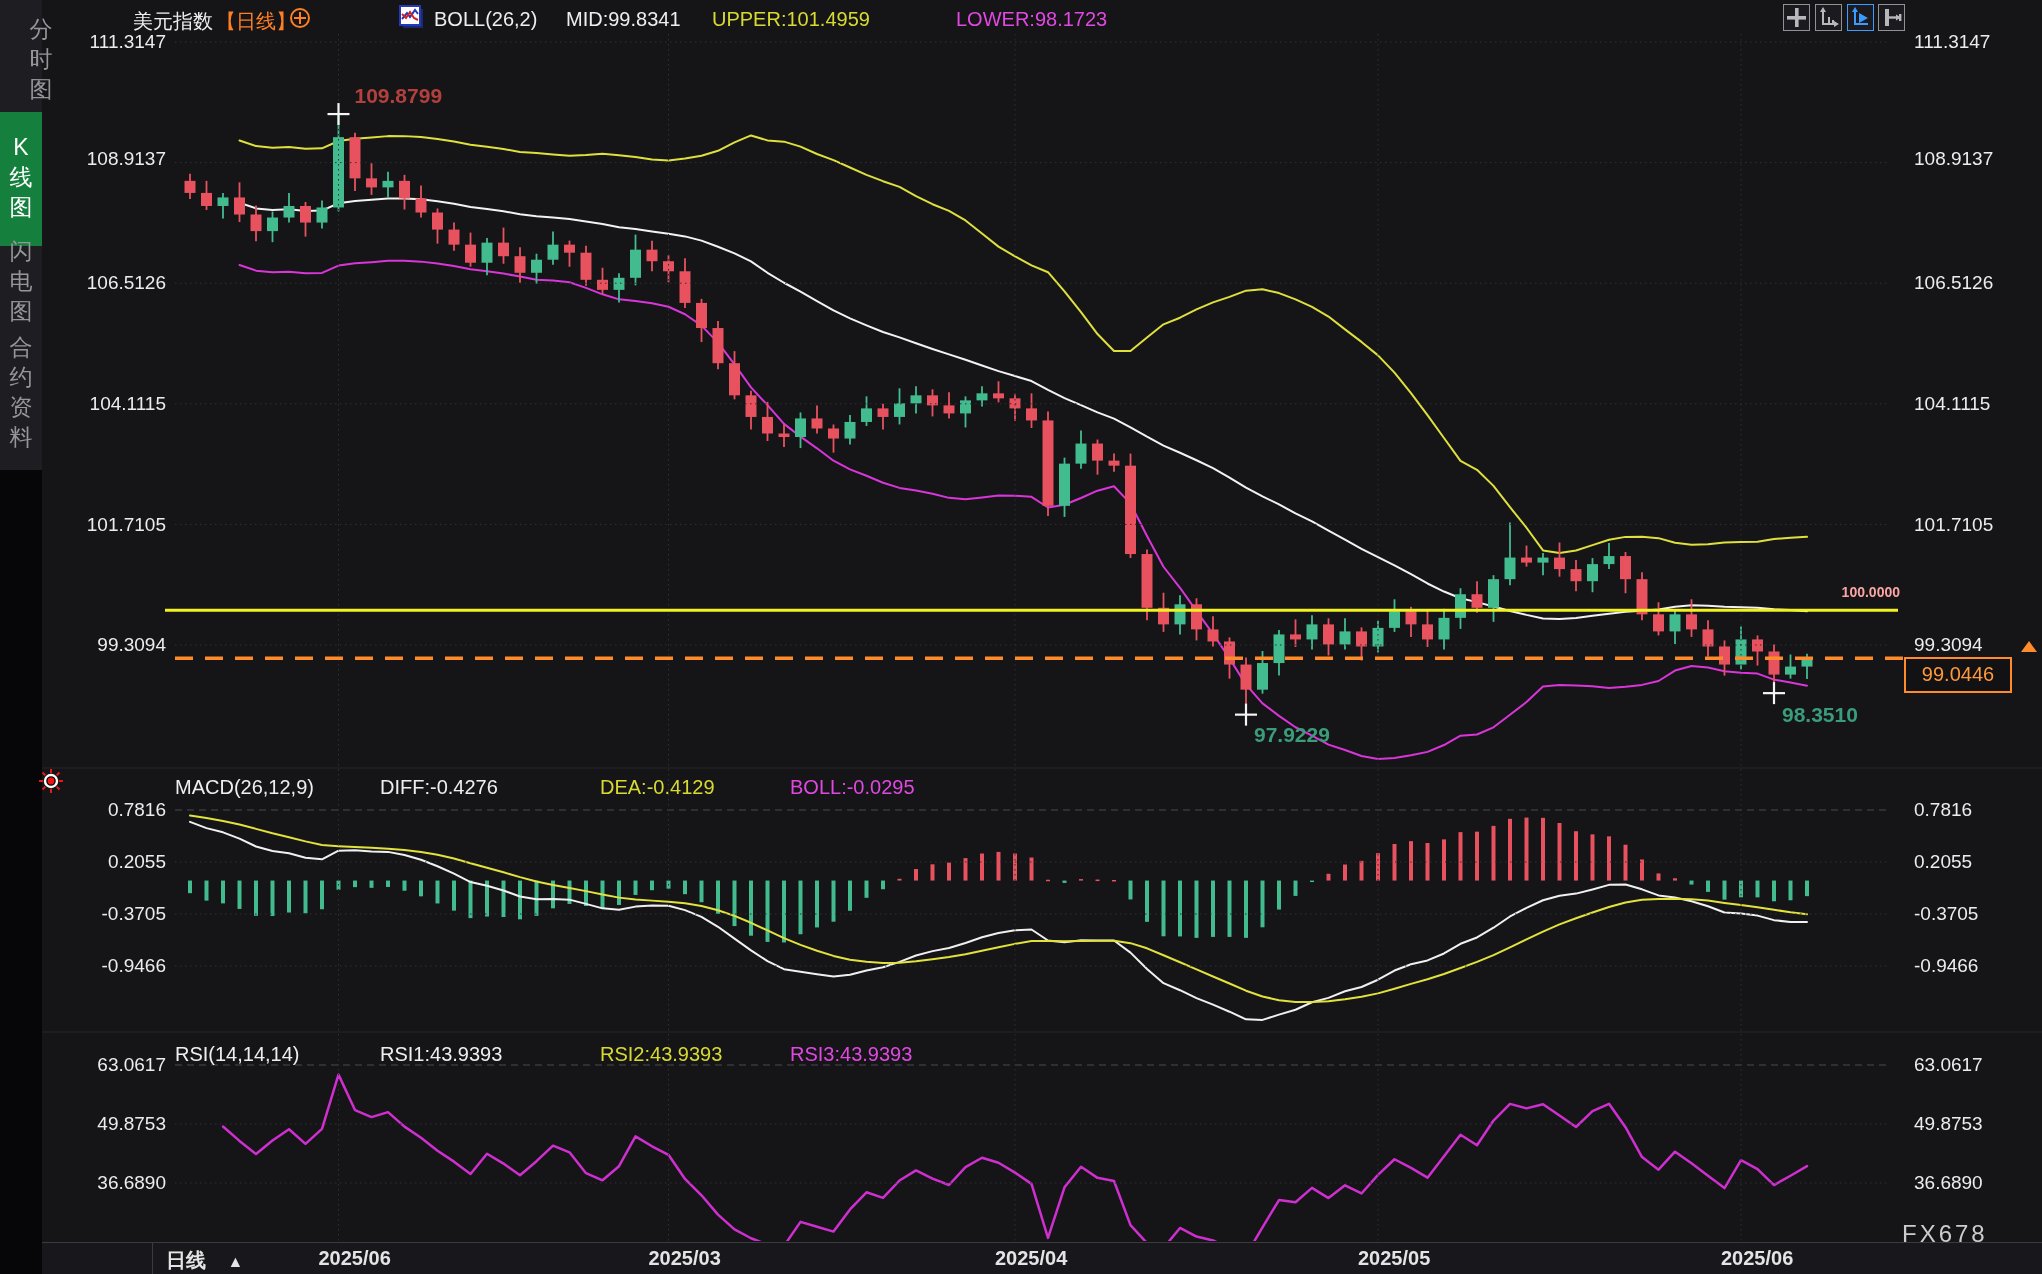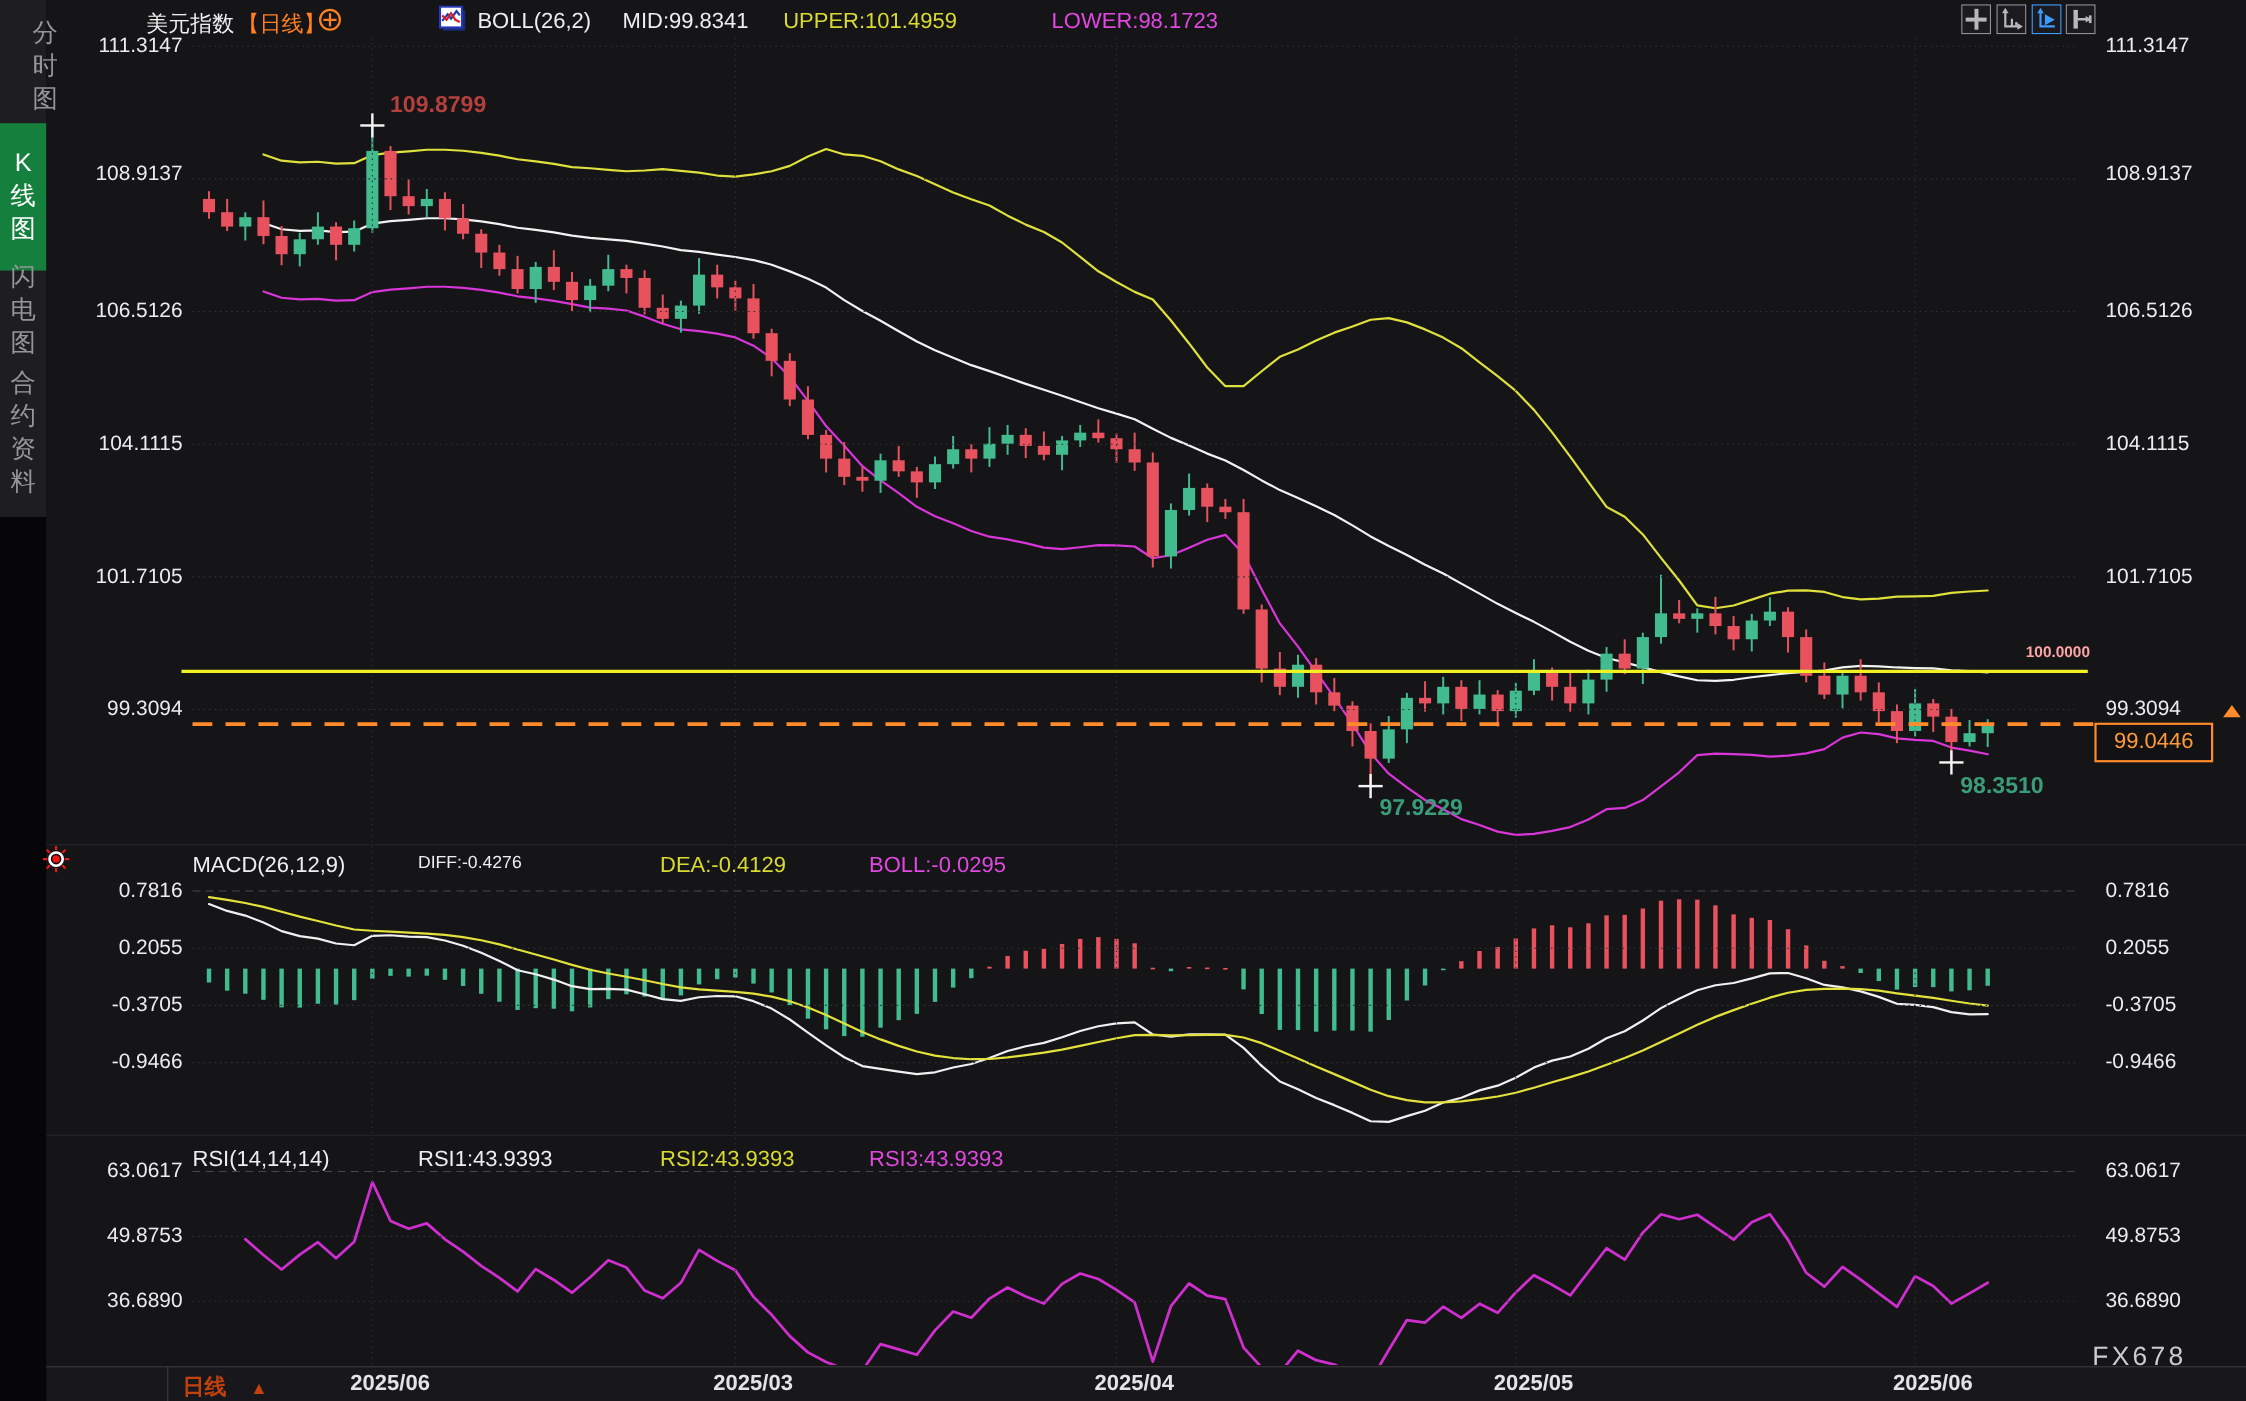--- a/index.html
+++ b/index.html
@@ -32,21 +32,21 @@
      background:#18181c;border-top:1px solid #3a3a40;z-index:2;}
   .date-lbl{position:absolute;top:1247px;font-size:20px;font-weight:700;color:#e4e4e6;z-index:3;}
   .ann{font-weight:700;z-index:3;}
   #price-badge{position:absolute;left:1904px;top:657px;width:104px;height:32px;z-index:4;
      border:2px solid #ff8b2a;background:#121214;color:#ff9a3a;font-size:20px;
      line-height:30px;text-align:center;}
   #right-arrow{position:absolute;left:2021px;top:641px;width:0;height:0;z-index:4;
      border-left:8px solid transparent;border-right:8px solid transparent;
      border-bottom:11px solid #ff8b2a;}
   #watermark{left:1902px;top:1220px;font-size:24px;color:#cccccf;letter-spacing:3px;z-index:3;}
-  #period-box{left:166px;top:1247px;font-size:20px;font-weight:700;color:#c2410c;z-index:3;}
+  #period-box{left:166px;top:1247px;font-size:20px;font-weight:700;color:#e5e5e5;z-index:3;}
   #bb-divider{position:absolute;left:152px;top:1242px;width:1px;height:32px;background:#3a3a40;z-index:3;}
 </style>
 </head>
 <body>
 
 <div id="app">
 
   <svg id="chart-svg" width="2042" height="1274">
       <defs>
         <clipPath id="cpMain">
@@ -487,21 +487,21 @@
   <span class="txt" style="left:38px;top:768px;z-index:3;">
     <svg width="26" height="26">
       <g stroke="#ee1515" stroke-width="2">
         <path d="M13 1v4M13 21v4M1 13h4M21 13h4M4.5 4.5l2.8 2.8M18.7 18.7l2.8 2.8M21.5 4.5l-2.8 2.8M7.3 18.7l-2.8 2.8"></path>
       </g>
       <circle cx="13" cy="13" r="6" fill="#0a0a0a" stroke="#ffffff" stroke-width="2.4"></circle>
       <circle cx="13" cy="13" r="3.4" fill="#ee1515"></circle>
     </svg>
   </span>
   <div class="txt h-white" style="left:175px;top:776px;font-size:20px;">MACD(26,12,9)</div>
-  <div class="txt h-white" style="left:380px;top:776px;font-size:16px;">DIFF:-0.4276</div>
+  <div class="txt h-white" style="left:380px;top:776px;font-size:20px;">DIFF:-0.4276</div>
   <div class="txt h-yellow" style="left:600px;top:776px;font-size:20px;">DEA:-0.4129</div>
   <div class="txt h-magenta" style="left:790px;top:776px;font-size:20px;">BOLL:-0.0295</div>
 
   <div class="txt tickL" style="top:799px;">0.7816</div>
   <div class="txt tickL" style="top:851px;">0.2055</div>
   <div class="txt tickL" style="top:903px;">-0.3705</div>
   <div class="txt tickL" style="top:955px;">-0.9466</div>
   <div class="txt tickR" style="top:799px;">0.7816</div>
   <div class="txt tickR" style="top:851px;">0.2055</div>
   <div class="txt tickR" style="top:903px;">-0.3705</div>

